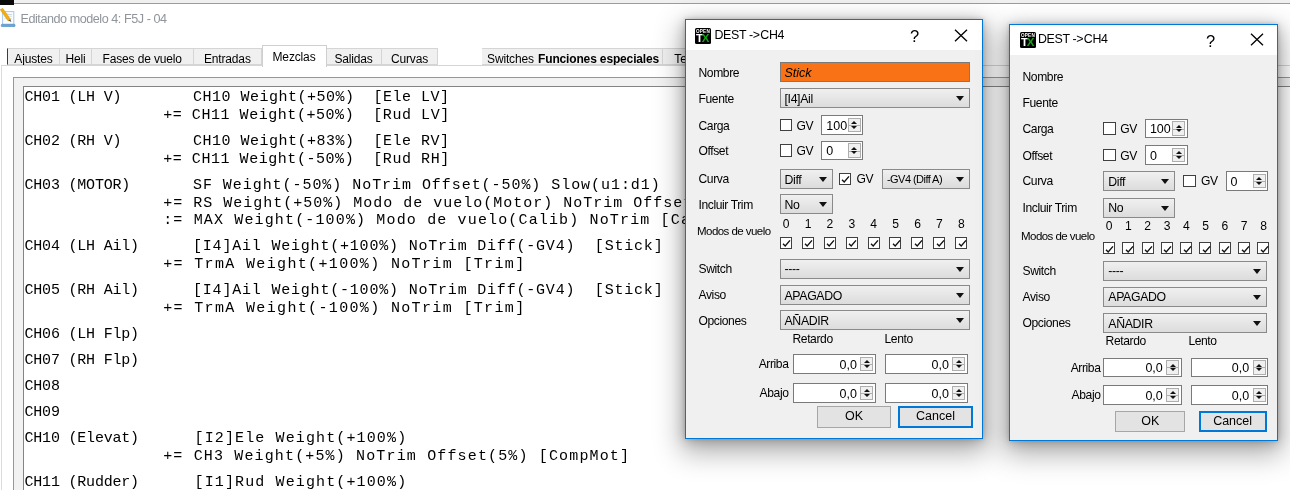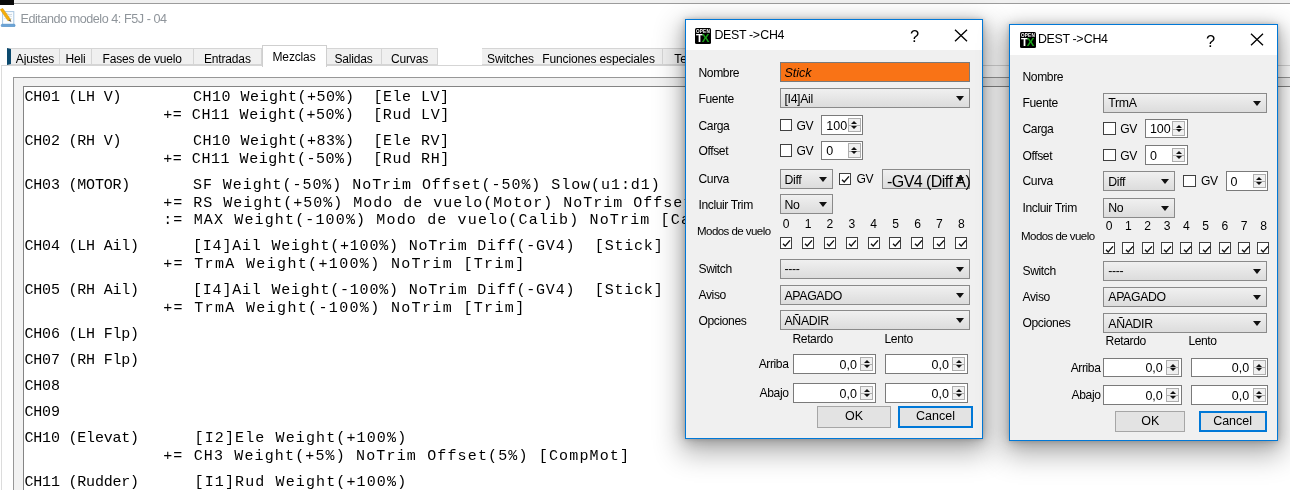--- a/index.html
+++ b/index.html
@@ -6,21 +6,21 @@
   html,body { width:1290px; height:490px; background:#fff; overflow:hidden;
     font-family:"Liberation Sans", sans-serif; }
   .abs { position:absolute; }
   
   #strip { left:0; top:0; width:1290px; height:4px; background:#f0f0f0; border-bottom:1px solid #9c9c9c; }
   #blackbox { left:0; top:0; width:13.5px; height:4.5px; background:#0a0a0a; }
   #winttl { left:20.5px; top:12.3px; font-size:12.6px; letter-spacing:-0.45px; color:#8f959b; }
   
   .tab { top:47.7px; height:17.5px; padding-top:1px; background:#f0f0f0; border:1px solid #d5d5d5; border-left:none;
     font-size:12px; letter-spacing:-0.15px; color:#000; text-align:center; line-height:19.5px; white-space:nowrap; }
-  .tab.first { border-left:4px solid #0c4a6e; }
+  .tab.first { border-left:1px solid #0c4a6e; }
   #tabactive { left:261.5px; top:45px; width:65px; height:21.5px; background:#fff;
     border:1px solid #cfcfcf; border-bottom:none; z-index:3; font-size:12px; letter-spacing:-0.15px; text-align:center; line-height:22px; }
   #paneline { left:1px; top:65.2px; width:1289px; height:1px; background:#d5d5d5; z-index:1; }
   #paneleft { left:1px; top:65px; width:1px; height:425px; background:#dcdcdc; }
   
   #outerbox { left:12.5px; top:77px; width:1285px; height:420px; background:#f2f2f2; border:1px solid #979797; }
   #textarea { left:22.5px; top:86.4px; width:1270px; height:410px; background:#fff; border:1px solid #848484; }
   
   .tl { position:absolute; font-family:"Liberation Mono", monospace; font-size:15px; line-height:17.8px;
     color:#000; white-space:pre; }
@@ -69,21 +69,21 @@
 </svg>
 <div class="abs" id="winttl">Editando modelo 4: F5J - 04</div>
 
 <div class="abs tab first" style="left:6.8px;width:53.4px;">Ajustes</div>
 <div class="abs tab" style="left:60.2px;width:31.5px;">Heli</div>
 <div class="abs tab" style="left:91.7px;width:102px;">Fases de vuelo</div>
 <div class="abs tab" style="left:193.7px;width:68.3px;">Entradas</div>
 <div class="abs tab" style="left:326.5px;width:55.1px;">Salidas</div>
 <div class="abs tab" style="left:381.6px;width:56.8px;">Curvas</div>
 <div class="abs tab" style="left:438.4px;width:96.6px;margin-left:44px;">Switches lógicos</div>
-<div class="abs tab" style="left:535px;width:128.1px;">Funciones especiales</div>
+<div class="abs tab" style="left:535px;width:128.1px;font-weight:bold;">Funciones especiales</div>
 <div class="abs tab" style="left:663.1px;width:78px;">Telemetría</div>
 <div class="abs" id="paneline"></div>
 <div class="abs" id="tabactive">Mezclas</div>
 <div class="abs" id="paneleft"></div>
 
 <div class="abs" id="outerbox"></div>
 <div class="abs" id="textarea"></div>
 
 <div id="mixes">
 <div style="position:absolute;left:0;top:0;z-index:2">
@@ -163,21 +163,21 @@
         <span class="ct">Diff</span>
         <i class="carr"></i>
       </span>
 <span class="cb" style="left:153.2px;top:152.7px;width:12.5px;height:12.5px">
         <svg width="11" height="11" viewBox="0 0 12 12">
           <path d="M2.2 6.2 L4.6 8.8 L9.8 2.6" stroke="#111" stroke-width="1.5" fill="none"></path>
         </svg>
       </span>
 <span class="lbl" style="left:171.0px;top:152.4px">GV</span>
 <span class="combo" style="left:196.5px;top:149.2px;width:88.0px;height:20.0px">
-        <span class="ct" style="font-size:16px;letter-spacing:-0.55px">-GV4 (Diff A)</span>
+        <span class="ct" style="font-size:11px;letter-spacing:-0.55px">-GV4 (Diff A)</span>
         <i class="carr"></i>
       </span>
 <span class="combo" style="left:94.0px;top:174.3px;width:53.0px;height:20.0px">
         <span class="ct">No</span>
         <i class="carr"></i>
       </span>
 <span class="lbl" style="left:94.4px;top:197px;width:12px;text-align:center">0</span>
 <span class="cb" style="left:94.4px;top:216.9px;width:12.0px;height:12.0px">
         <svg width="11" height="11" viewBox="0 0 12 12">
           <path d="M2.2 6.2 L4.6 8.8 L9.8 2.6" stroke="#111" stroke-width="1.5" fill="none"></path>
@@ -298,24 +298,20 @@
 <span class="lbl" style="left:13.0px;top:45.1px">Nombre</span>
 <span class="lbl" style="left:13.0px;top:71.5px">Fuente</span>
 <span class="lbl" style="left:13.0px;top:97.5px">Carga</span>
 <span class="lbl" style="left:13.0px;top:124.0px">Offset</span>
 <span class="lbl" style="left:13.0px;top:149.7px">Curva</span>
 <span class="lbl" style="left:13.0px;top:176.6px">Incluir Trim</span>
 <span class="lbl mdl" style="left:11.5px;top:205.1px">Modos de vuelo</span>
 <span class="lbl" style="left:13.0px;top:239.2px">Switch</span>
 <span class="lbl" style="left:13.0px;top:265.2px">Aviso</span>
 <span class="lbl" style="left:13.0px;top:291.9px">Opciones</span>
-<span class="combo" style="left:93.8px;top:68.3px;width:164.0px;height:20.0px">
-        <span class="ct">TrmA</span>
-        <i class="carr"></i>
-      </span>
 <span class="cb" style="left:93.8px;top:97.8px;width:12.5px;height:12.5px"></span>
 <span class="lbl" style="left:110.8px;top:97.5px">GV</span>
 <span class="spin" style="left:135.4px;top:94.3px;width:42.8px;height:19.5px">
         <span class="sv">100</span>
         <span class="sbtns">
           <i class="up"></i>
           <span class="mid"></span>
           <i class="dn"></i>
         </span>
       </span>

